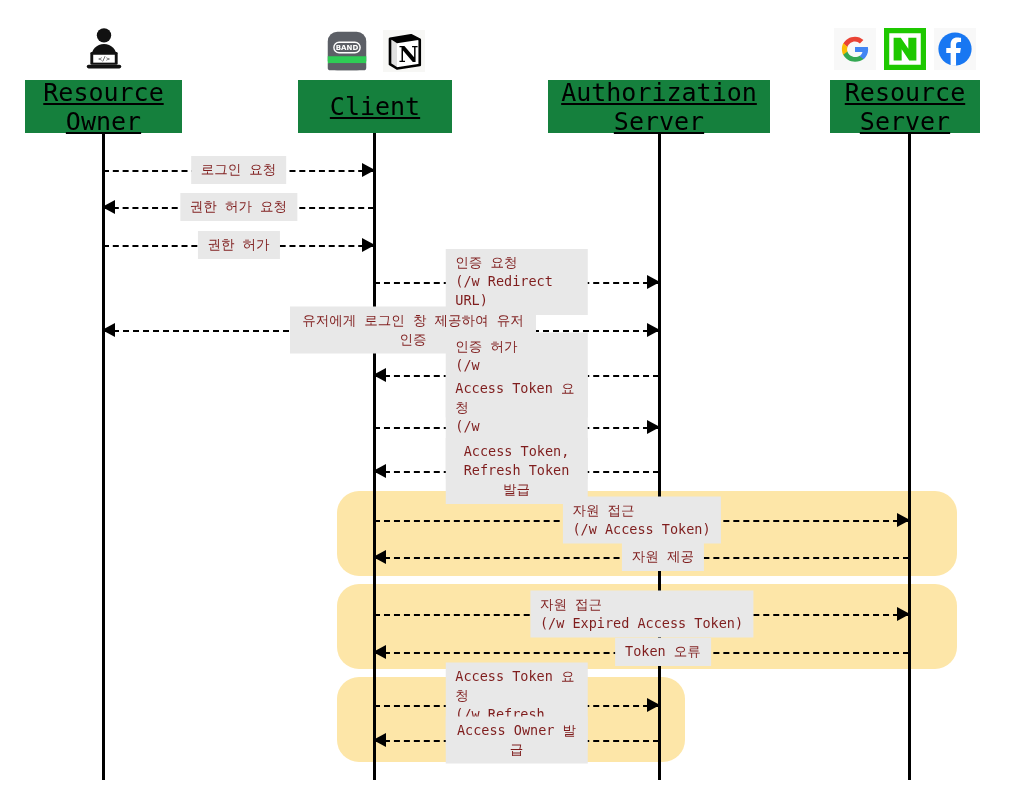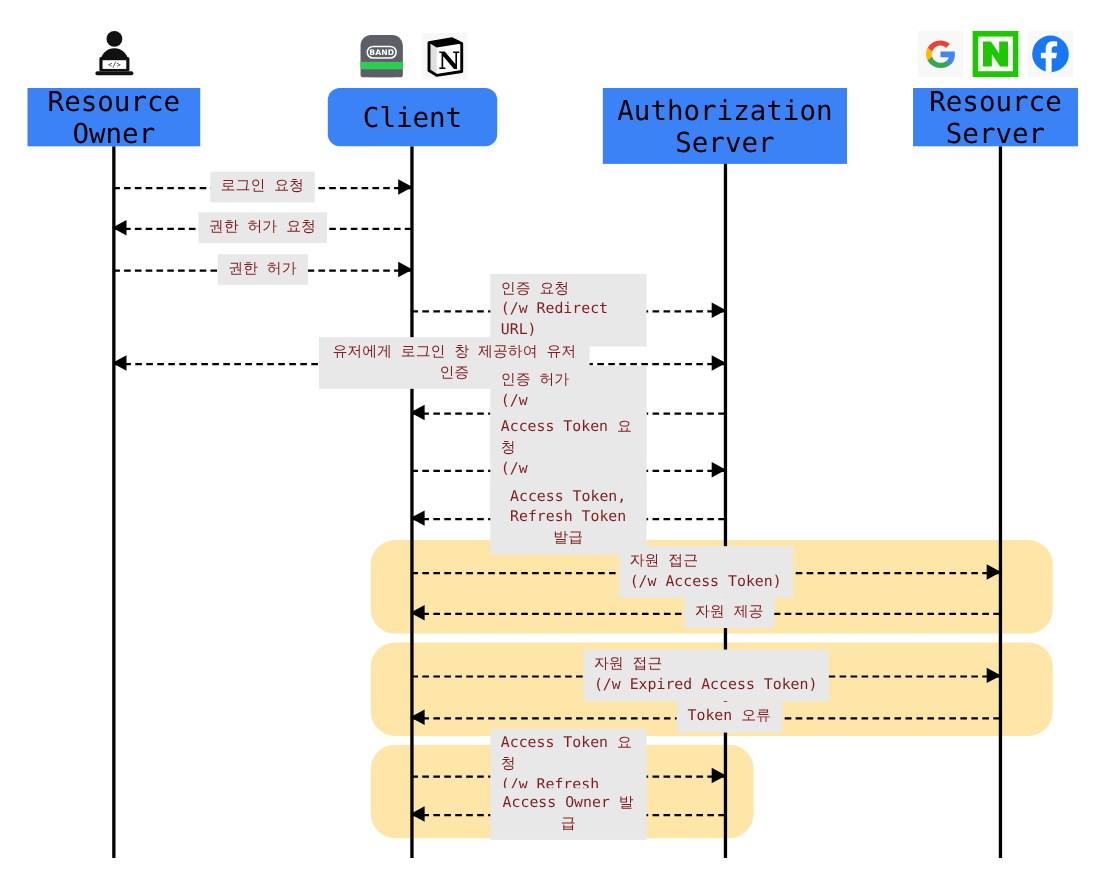--- a/index.html
+++ b/index.html
@@ -21,32 +21,33 @@
   .p-icons {
     position: absolute;
     display: flex;
     gap: 8px;
     align-items: flex-end;
     justify-content: center;
     height: 46px;
   }
   .p-box {
     position: absolute;
-    background: #3b82f6;
+    background: #15803d;
     color: #000000;
     display: flex;
     align-items: center;
     justify-content: center;
     text-align: center;
     font-family: "DejaVu Sans Mono", "Liberation Mono", monospace;
     font-size: 25px;
     line-height: 29px;
     letter-spacing: 0px;
     white-space: pre-line;
     font-weight: 400;
+    text-decoration: underline;
   }
   .lifeline {
     position: absolute;
     width: 3px;
     background: #000000;
   }
 
   
   .group {
     position: absolute;
@@ -144,25 +145,25 @@
       <span>
         <svg class="icon-sq" viewBox="0 0 48 48">
           <rect x="0" y="0" width="48" height="48" fill="#F7F7F5"></rect>
           <path d="M8 10 L32 6 L42 11 L42 40 L16 44 L8 39 Z" fill="#fff" stroke="#000" stroke-width="3" stroke-linejoin="round"></path>
           <path d="M8 10 L32 6 L42 11 L16 15 Z" fill="#000"></path>
           <path d="M16 15 L16 44 L8 39 L8 10 Z" fill="#000" opacity="0.12"></path>
           <text x="29" y="37" font-size="25" font-weight="bold" font-family="DejaVu Serif, serif" fill="#000" text-anchor="middle">N</text>
         </svg>
       </span>
     </div>
-    <div class="p-box" style="left:298px; top:80px; width:154px; height:53px;border-radius:11px;">Client</div>
-  </div>
-
-  <div class="participant">
-    <div class="p-box" style="left:548px; top:80px; width:222px; height:69px;">Authorization
+    <div class="p-box" style="left:298px; top:80px; width:154px; height:53px;">Client</div>
+  </div>
+
+  <div class="participant">
+    <div class="p-box" style="left:548px; top:80px; width:222px; height:53px;">Authorization
 Server</div>
   </div>
 
   <div class="participant">
     <div class="p-icons" style="left:829px; top:24px; width:152px;">
       <span>
         <svg class="icon-sq" viewBox="0 0 48 48">
           <rect width="48" height="48" fill="#F8F8F8"></rect>
           <path fill="#EA4335" d="M24 10c3.7 0 7 1.3 9.6 3.8l-4 4C28 16.2 26.1 15.4 24 15.4c-4 0-7.4 2.7-8.6 6.3l-4.8-3.7C13 13.2 18.1 10 24 10z"></path>
           <path fill="#FBBC05" d="M15.4 21.7c-.3.9-.4 1.8-.4 2.8s.1 1.9.4 2.8l-4.8 3.7C9.6 28.9 9 26.5 9 24s.6-4.9 1.6-7z"></path>

